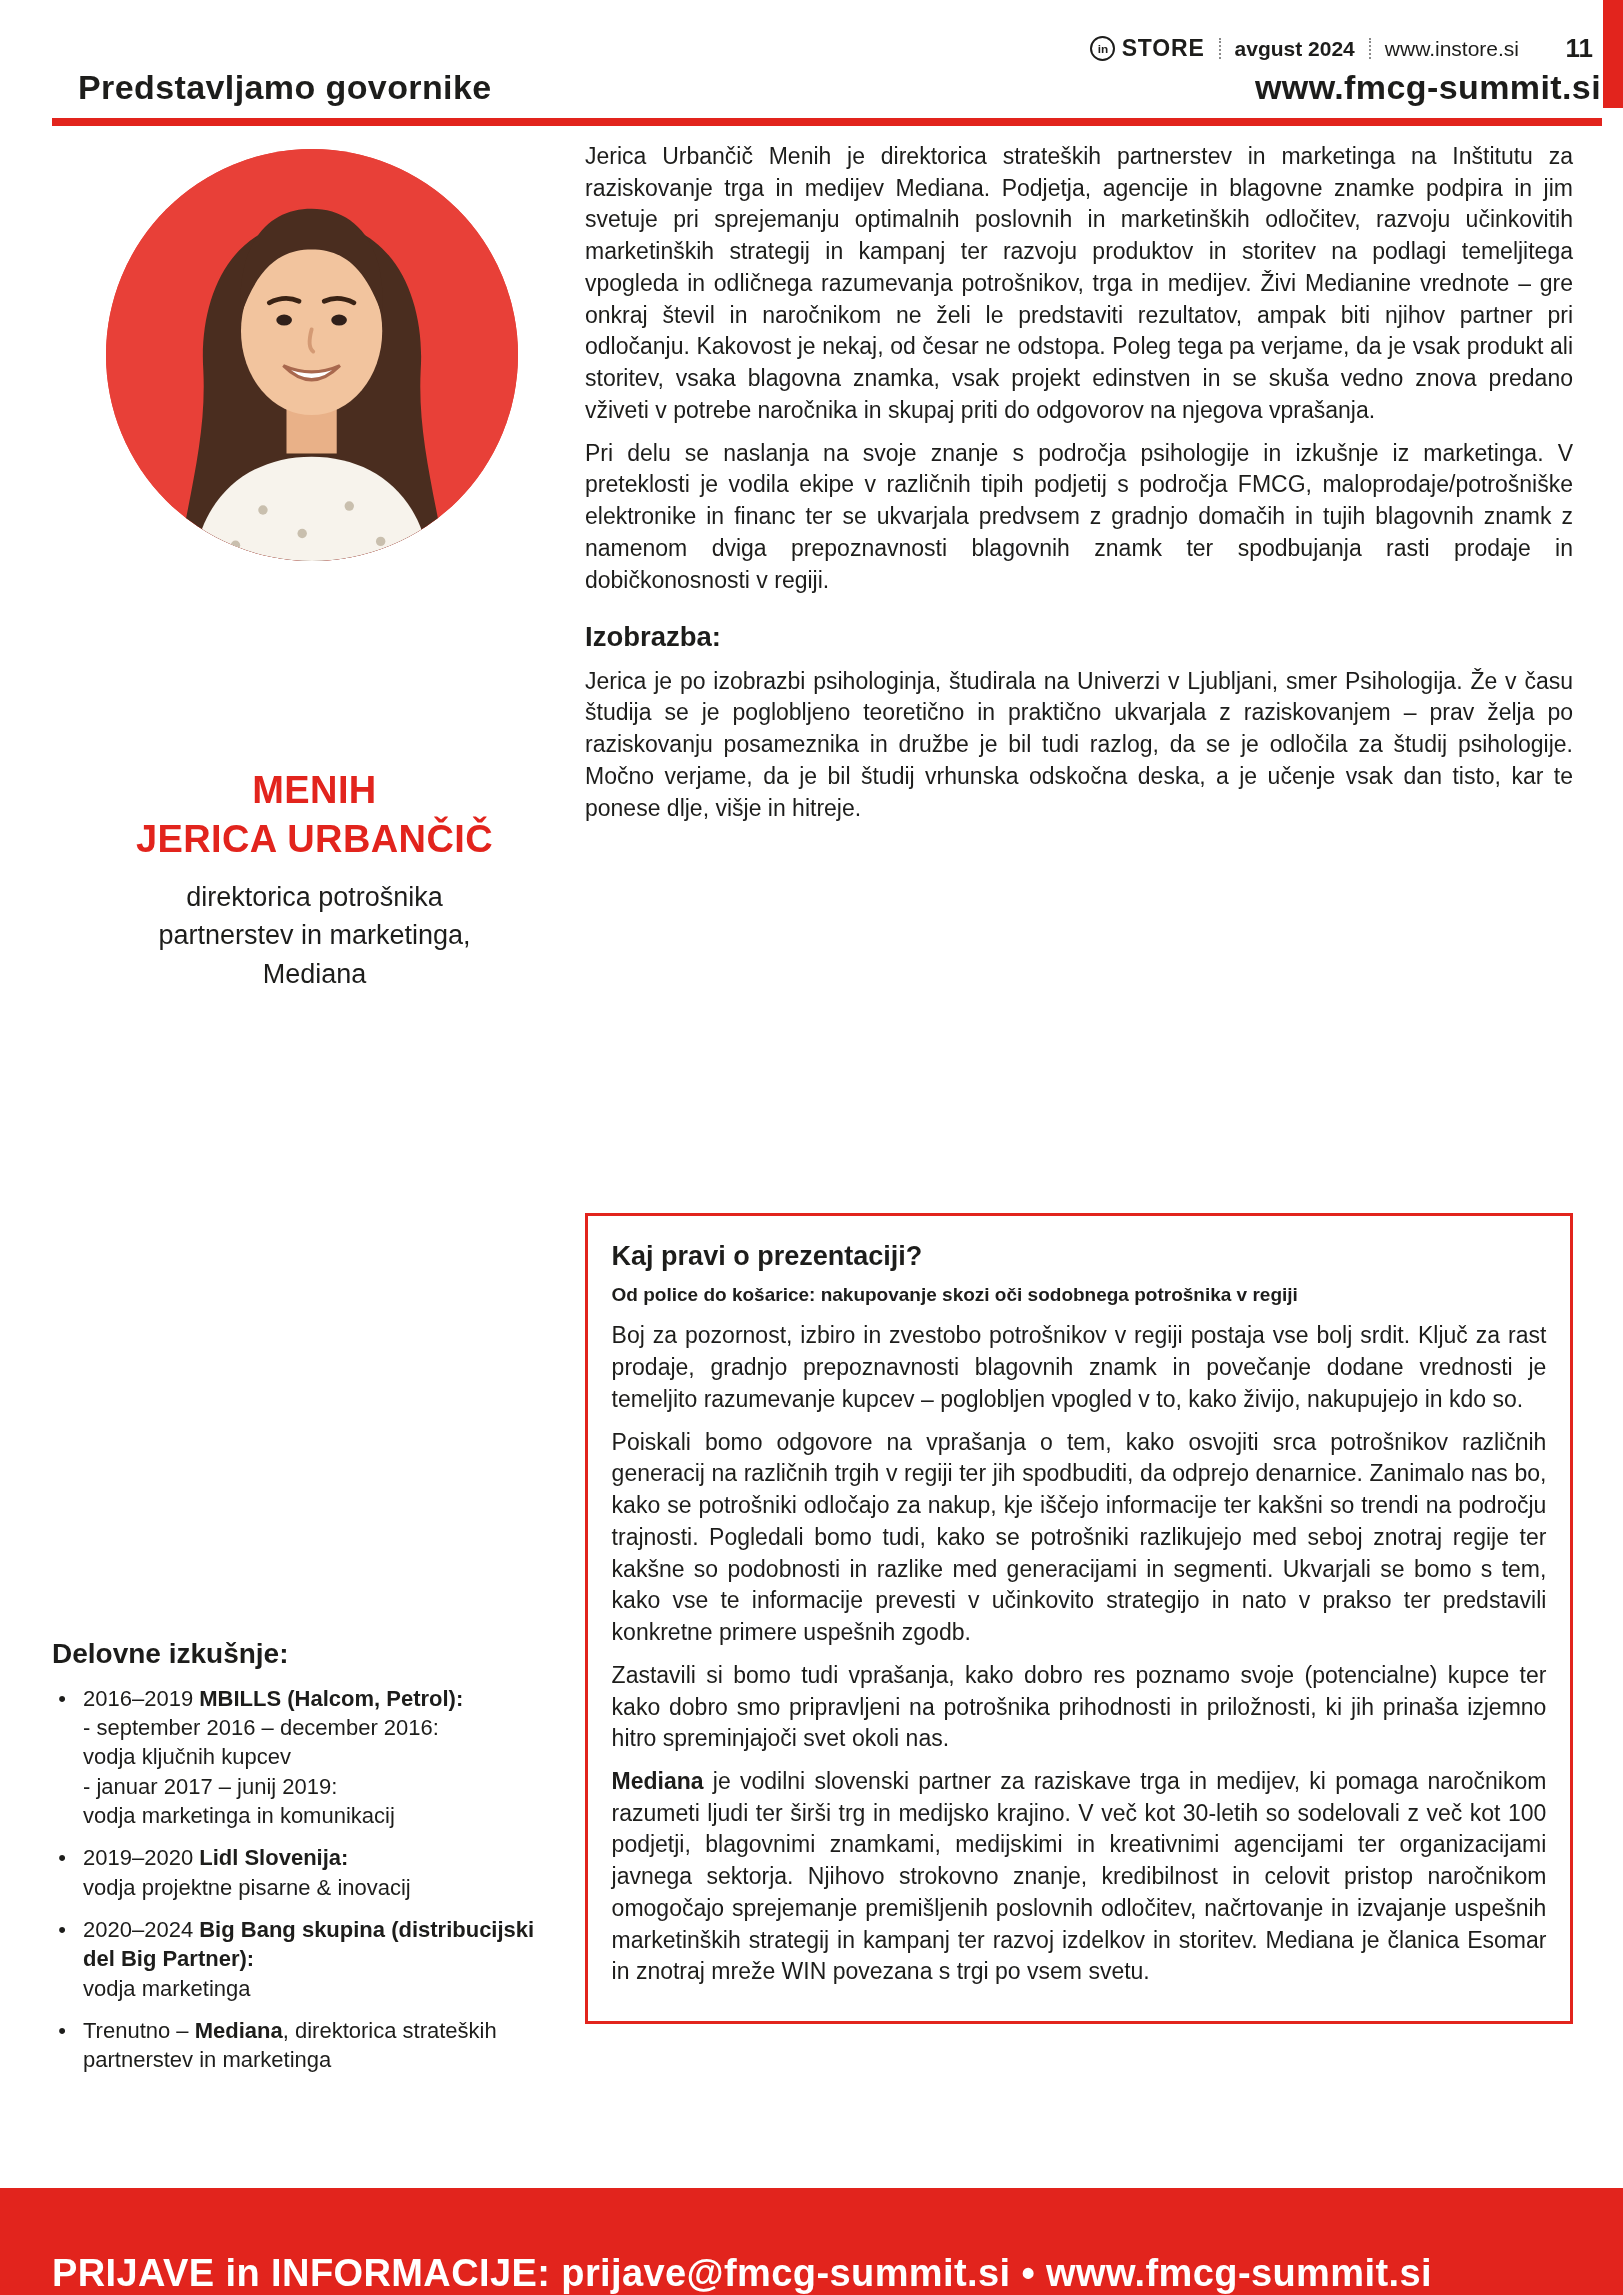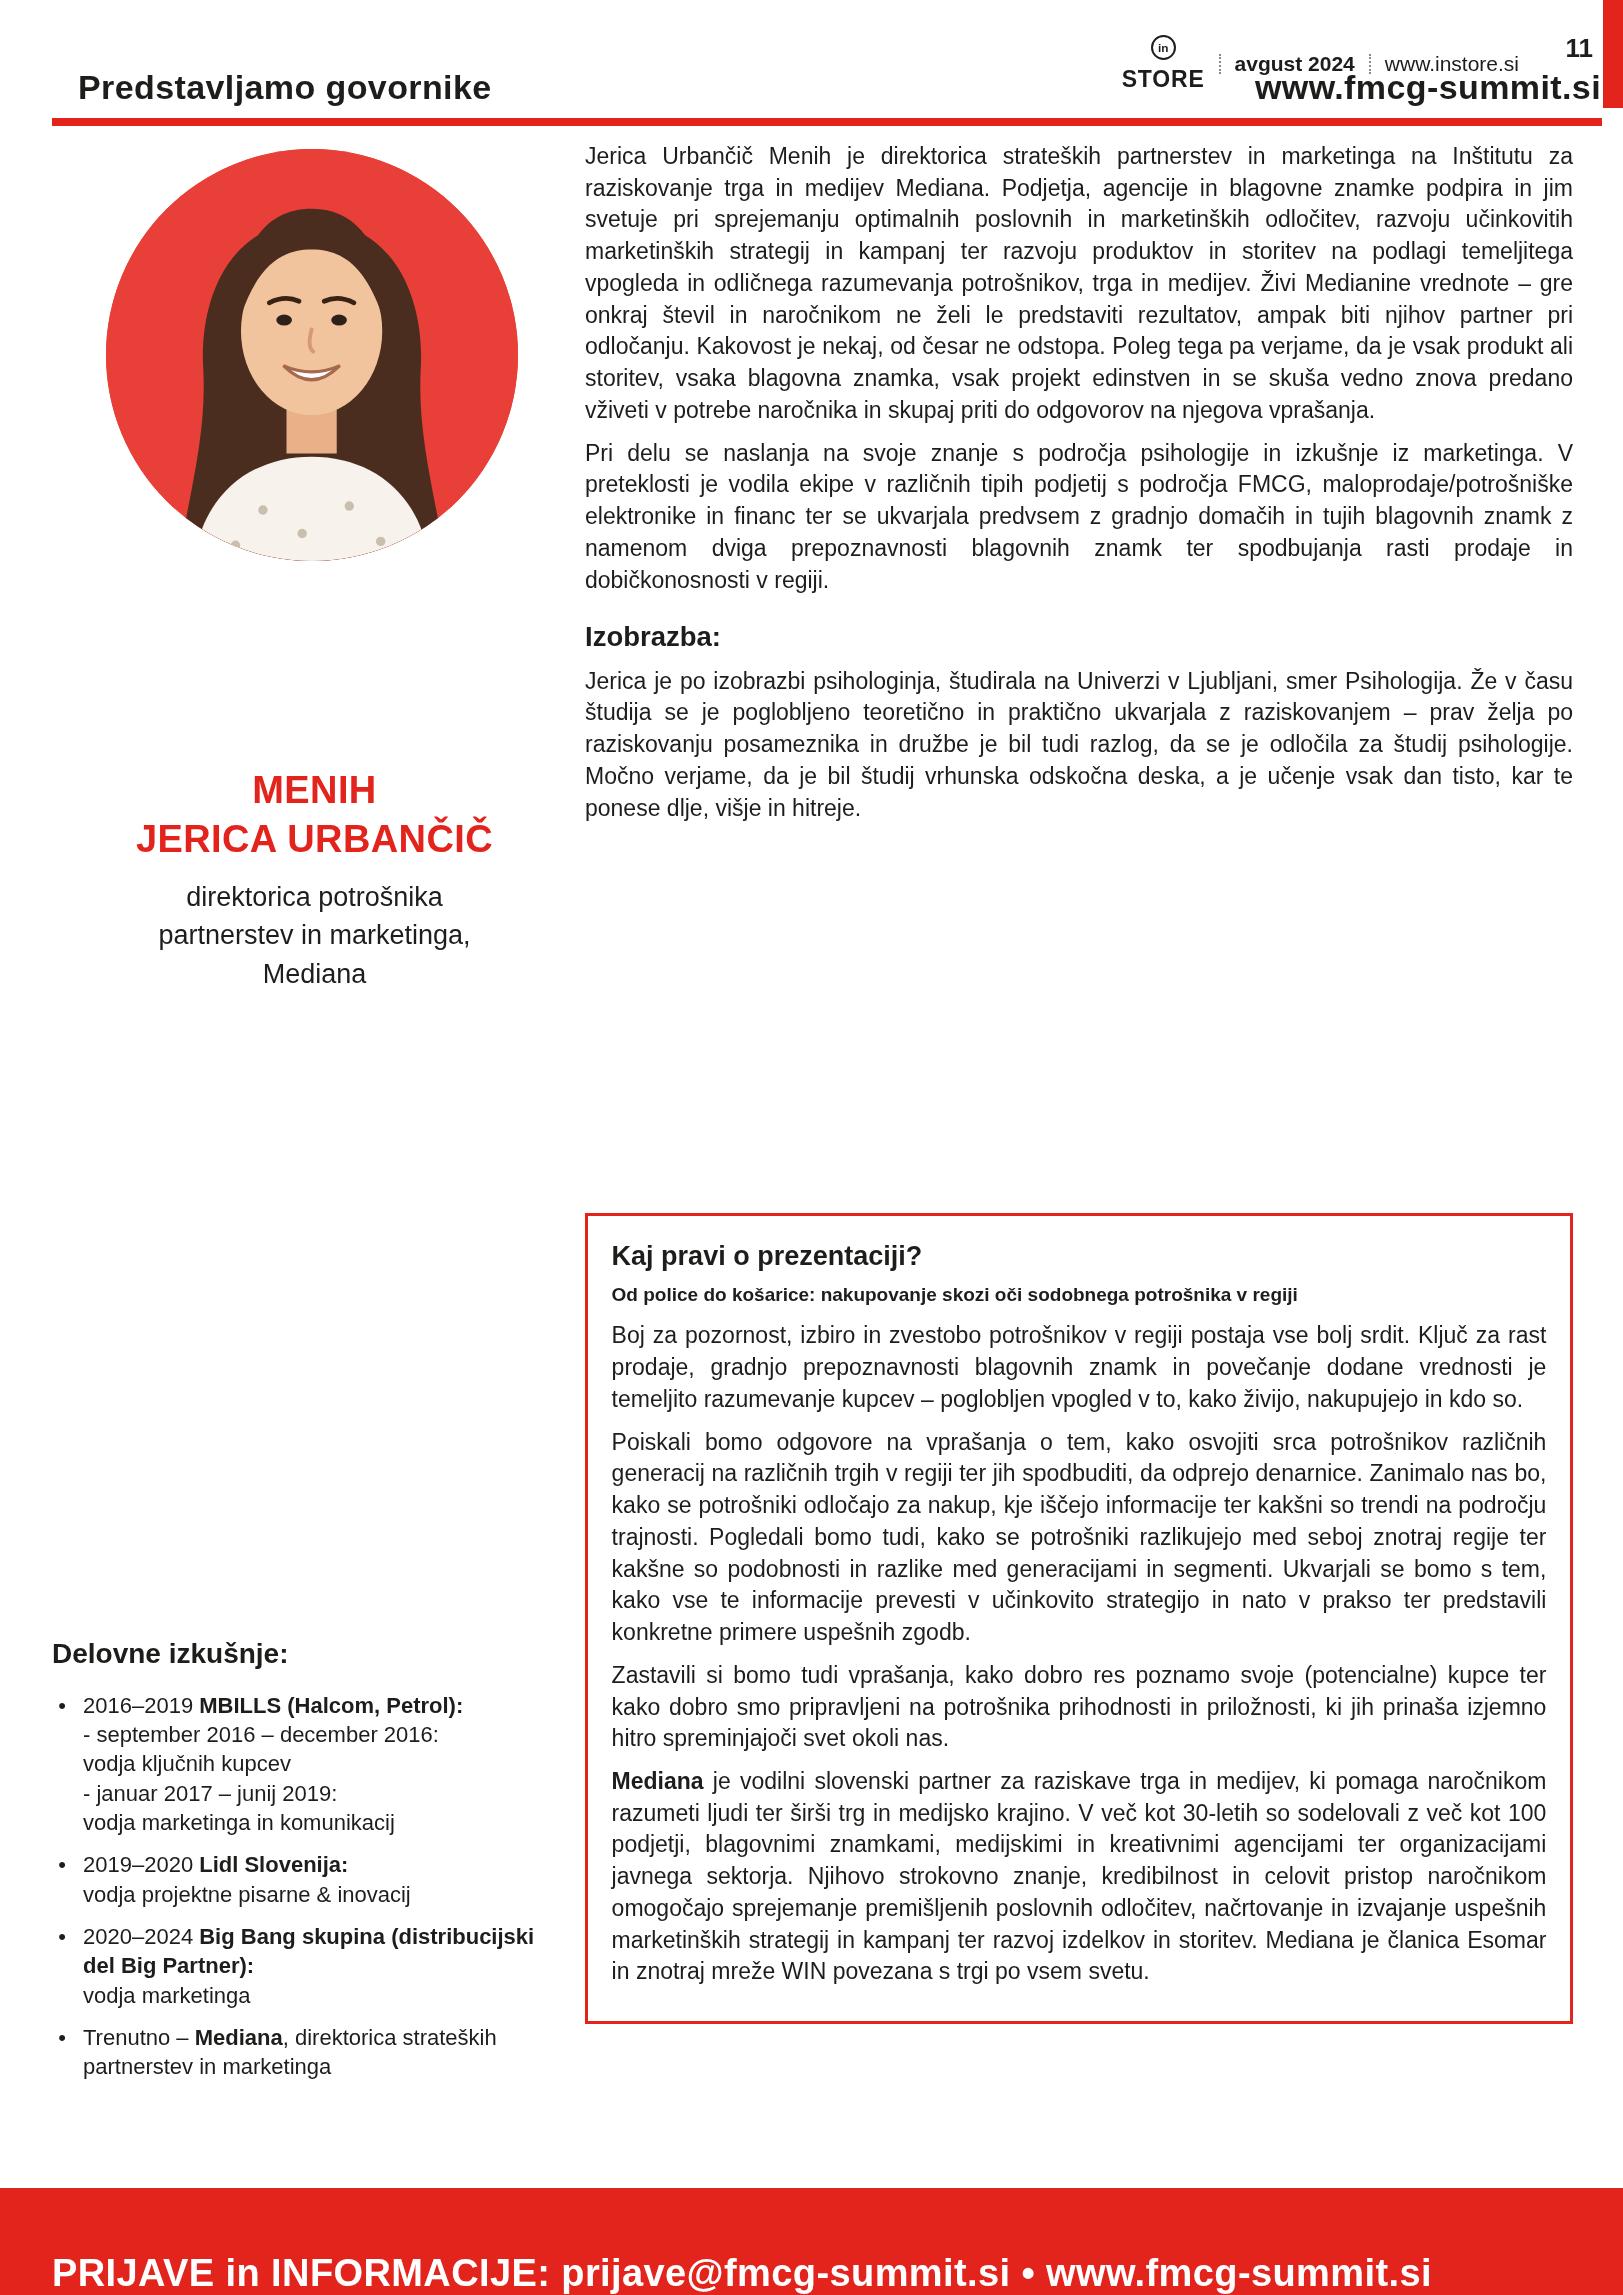--- a/index.html
+++ b/index.html
@@ -9,21 +9,21 @@
     margin:0 auto;
     background:var(--paper,#ffffff);
     color:var(--ink,#1d1d1b);
     font-family:"Liberation Sans",sans-serif;
     overflow:hidden;
   }
 
   
   .corner-bar{position:absolute;top:0;right:0;width:20.4px;height:108px;background:var(--accent,#e2241d);}
   .masthead-meta{position:absolute;top:35px;right:104px;display:flex;align-items:center;gap:14px;font-size:21px;}
-  .logo{display:flex;align-items:center;gap:6.3px;flex-direction:column;}
+  .logo{display:flex;align-items:center;gap:6.3px;}
   .logo-circle{width:25px;height:25px;border:2.4px solid var(--ink,#1d1d1b);border-radius:50%;
     display:flex;align-items:center;justify-content:center;font-size:11.8px;font-weight:bold;box-sizing:border-box;}
   .brand{font-weight:800;font-size:23px;letter-spacing:0.8px;}
   .sep{width:0;height:20.4px;border-left:2.4px dotted #8a8a8a;}
   .issue{font-weight:bold;}
   .page-number{position:absolute;top:33px;right:30px;font-size:26px;font-weight:800;}
 
   
   .banner-left{position:absolute;top:68px;left:52px;font-size:34px;font-weight:800;letter-spacing:0.4px;margin-left:26px;}
   .banner-right{position:absolute;top:68px;right:22px;font-size:34px;font-weight:800;letter-spacing:0.4px;}
@@ -32,21 +32,21 @@
   
   .portrait{position:absolute;left:106px;top:149px;width:412px;height:412px;border-radius:50%;
     overflow:hidden;background:var(--portrait_bg,#e84038);}
   .portrait svg{display:block;width:100%;height:100%;}
   .speaker-name{position:absolute;left:79px;top:766px;width:471px;margin:0;text-align:center;
     color:var(--accent,#e2241d);font-size:38px;font-weight:800;line-height:1.3;letter-spacing:0.4px;}
   .speaker-role{position:absolute;left:144px;top:878px;width:341px;margin:0;text-align:center;
     font-size:27px;line-height:1.42;}
 
   .experience{position:absolute;left:52px;top:1635px;width:495px;font-size:22px;line-height:1.34;}
-  .exp-heading{font-size:28px;font-weight:800;margin:0 0 18px;}
+  .exp-heading{font-size:28px;font-weight:800;margin:0 0 11px;}
   .exp-list{list-style:none;margin:0;padding:0;}
   .exp-item{position:relative;padding-left:31px;margin-bottom:12.6px;}
   .exp-item::before{content:"\2022";position:absolute;left:6.3px;top:0;}
   .exp-line{display:block;}
 
   
   .article{position:absolute;left:585px;top:141px;width:988px;font-size:23px;line-height:1.38;text-align:justify;}
   .article p{margin:0 0 11px;}
   .edu-heading{font-size:27.5px;font-weight:800;margin:22px 0 9.4px;text-align:left;}
 

